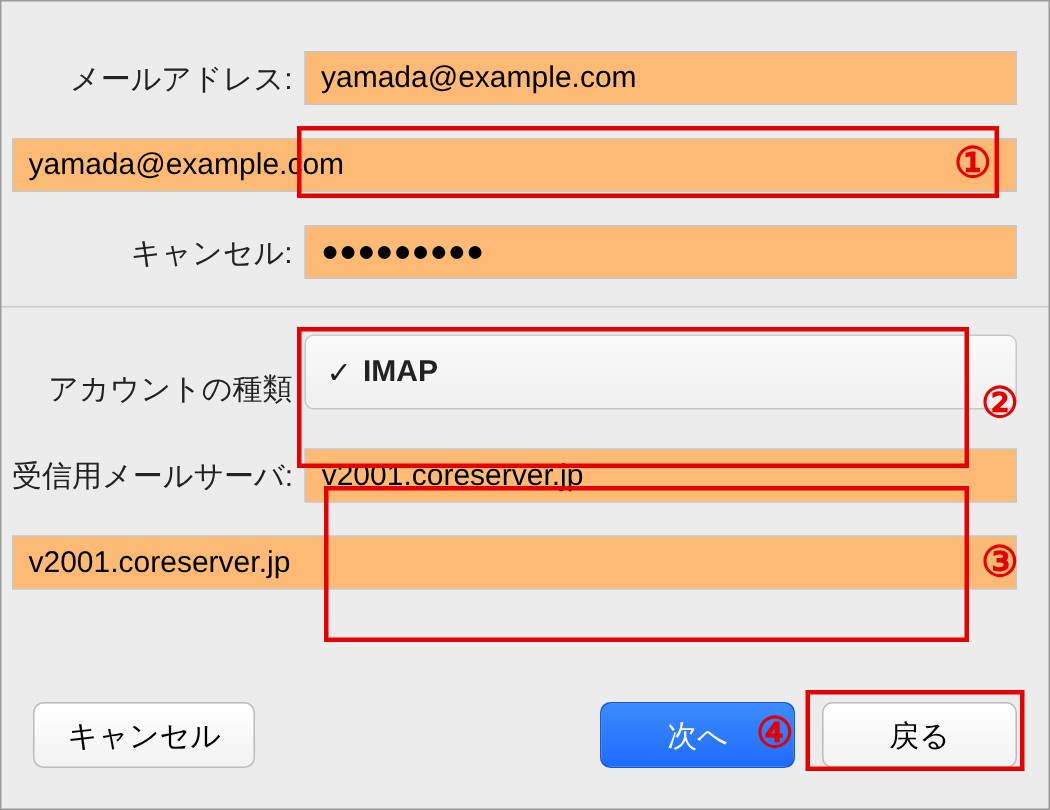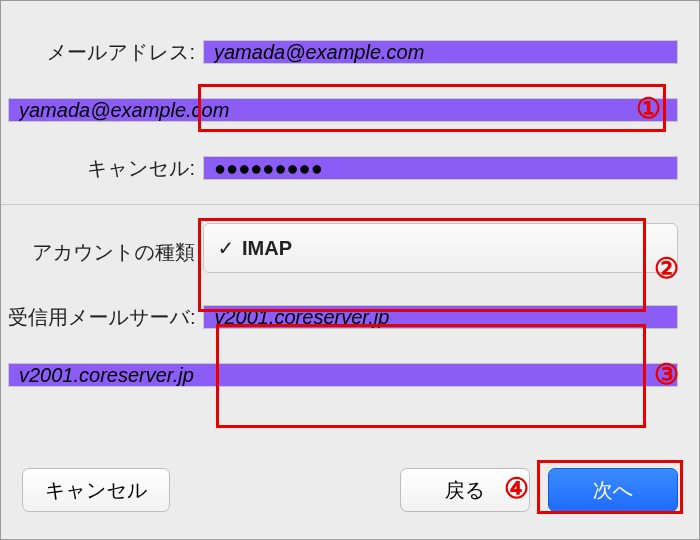--- a/index.html
+++ b/index.html
@@ -20,28 +20,27 @@
   }
   .row-label {
     flex: 0 0 195px;
     text-align: right;
     padding-right: 8px;
     white-space: nowrap;
   }
   .row-field { flex: 1 1 auto; position: relative; }
   .text-input {
     width: 100%;
-    height: 24px;
-    background: #8b5cf6;
+    height: 36px;
+    background: #fdba74;
     border: 1px solid #c7c7c7;
     padding: 4px 10px;
     font-size: 20px;
     font-family: inherit;
     outline: none;
-    font-style: italic;
   }
   .divider {
     border: none;
     border-top: 1px solid #c9c9c9;
     margin: 6px 0 18px 0;
   }
   
   .account-type {
     background: linear-gradient(#fafafa,#f0f0f0);
     border: 1px solid #c7c7c7;
@@ -131,21 +130,21 @@
       <input class="text-input" type="text" value="●●●●●●●●●" style="">
     </div>
   </div>
 
 </div>
 
 <hr class="divider">
 
 <div class="panel" style="padding-top:0">
 
-  <div class="row" style="align-items:center; margin-bottom:22px">
+  <div class="row" style="align-items:flex-end; margin-bottom:22px">
     <div class="row-label" style="padding-top:8px">アカウントの種類</div>
     <div class="row-field">
       <div class="account-type">
         <div class="account-opt">
           <span class="check-slot">✓</span>
           <span class="opt-label">IMAP</span>
         </div>
       </div>
     </div>
   </div>
@@ -161,22 +160,22 @@
     <div class="row-field">
       <input class="text-input" type="text" value="v2001.coreserver.jp" style="">
     </div>
   </div>
 
 </div>
 
 <div class="button-bar">
   <button class="btn">キャンセル</button>
   <div class="spacer"></div>
+  <button class="btn btn-primary">次へ</button>
   <button class="btn">戻る</button>
-  <button class="btn btn-primary">次へ</button>
 </div>
 
 <div class="annot" style="left:198px; top:84px; width:468px; height:48px"></div>
 <div class="annot-num" style="left:636px; top:92px">①</div>
 
 <div class="annot" style="left:198px; top:218px; width:448px; height:94px"></div>
 <div class="annot-num" style="left:654px; top:252px">②</div>
 
 <div class="annot" style="left:216px; top:324px; width:430px; height:104px"></div>
 <div class="annot-num" style="left:654px; top:358px">③</div>

